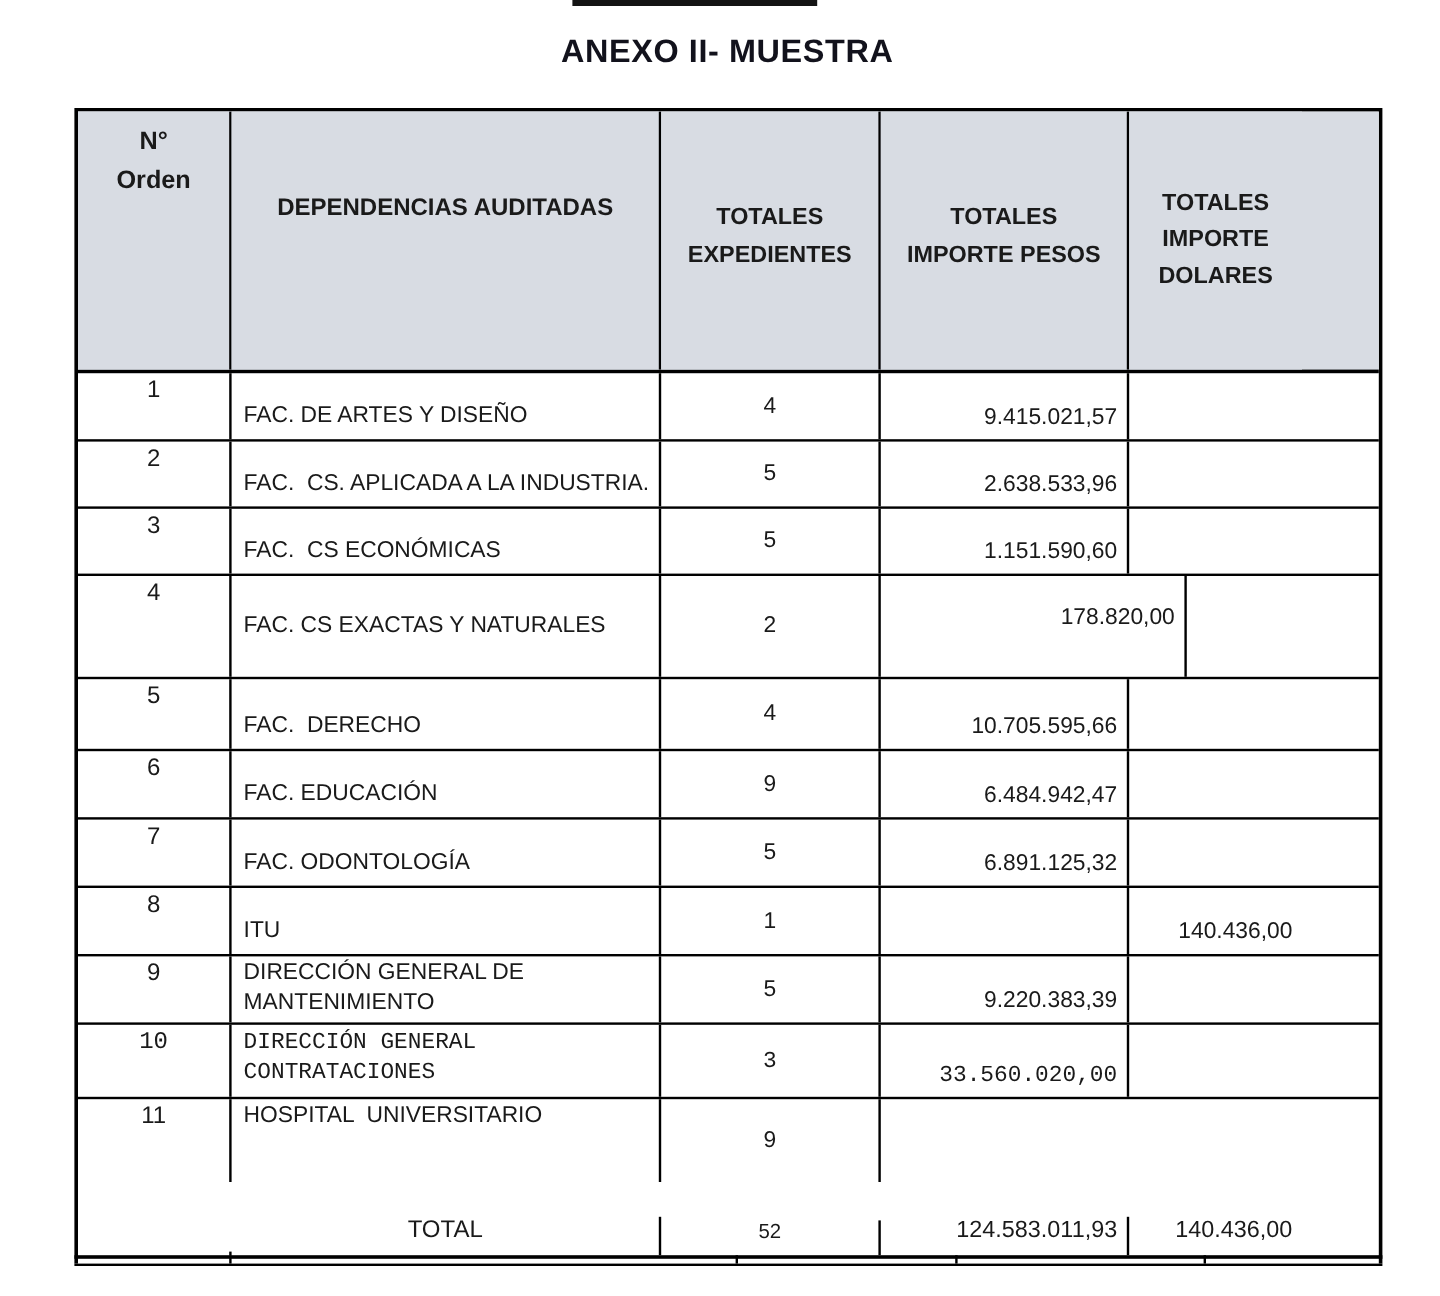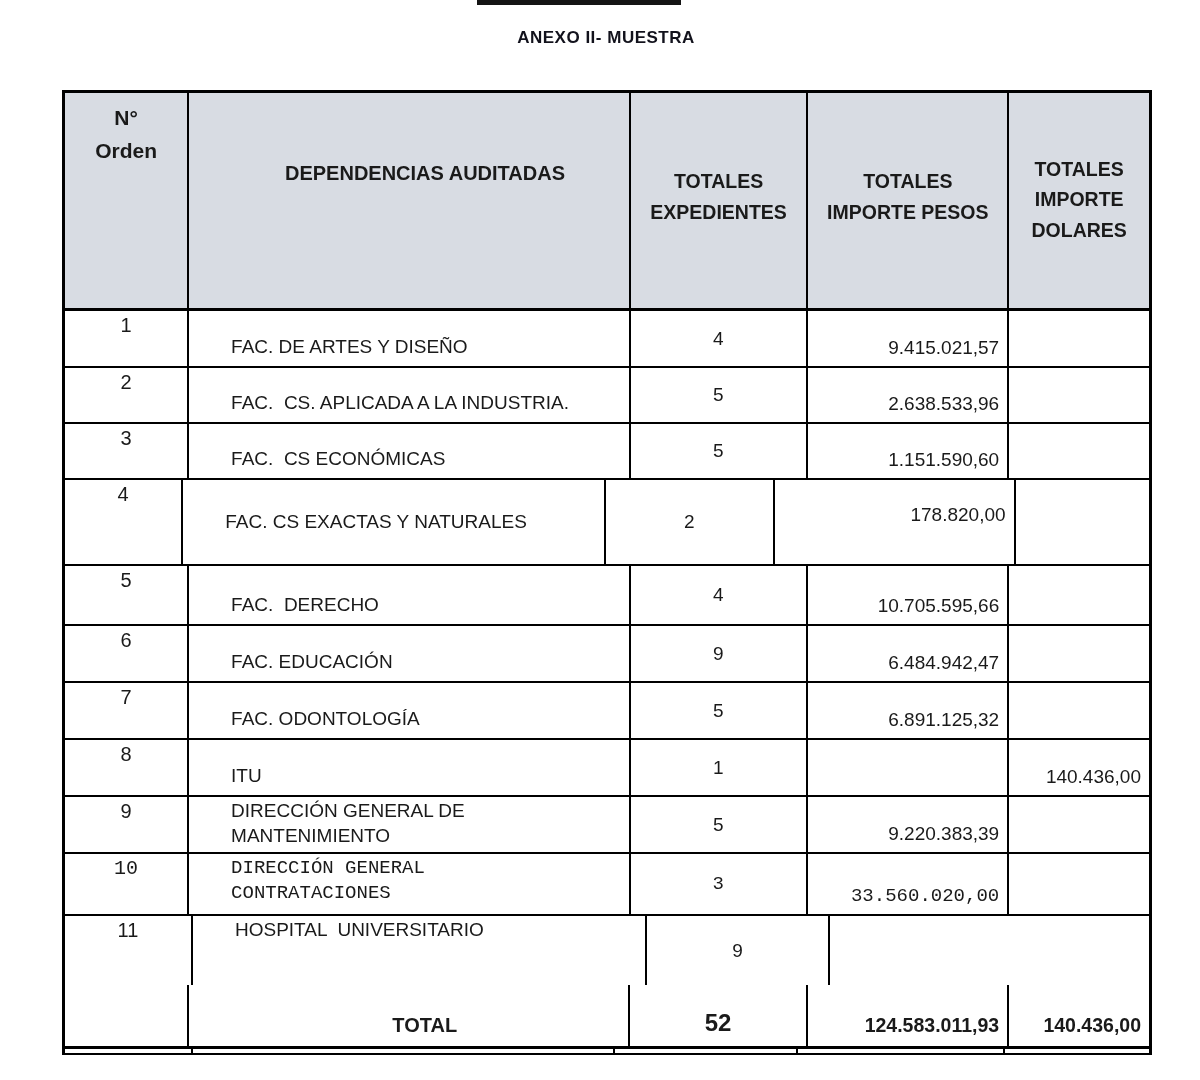--- a/index.html
+++ b/index.html
@@ -22,21 +22,21 @@
     width: 204px;
     height: 5px;
     background: #141414;
   }
   .title {
     position: absolute;
     top: 28px;
     left: 0;
     width: 100%;
     text-align: center;
-    font-size: 17px;
+    font-size: 27px;
     font-weight: bold;
     letter-spacing: 0.5px;
     color: #12121c;
     padding-left: 12px;
   }
   .table {
     position: absolute;
     left: 62px;
     top: 90px;
     width: 1090px;
@@ -48,21 +48,21 @@
     width: 100%;
     border-bottom: 2px solid #000000;
   }
   .trow:last-child { border-bottom: none; }
   .c {
     display: flex;
     overflow: hidden;
   }
   
   .c-orden   { width: 128px; border-right: 2px solid #000; justify-content: center; align-items: flex-start; padding-top: 3px; font-size: 20px; }
-  .c-dep     { width: 422px; border-right: 2px solid #000; justify-content: flex-start; align-items: flex-end; padding: 0 6px 8px 10px; font-size: 19px; white-space: pre-wrap; margin-left: 32px; }
+  .c-dep     { width: 358px; border-right: 2px solid #000; justify-content: flex-start; align-items: flex-end; padding: 0 6px 8px 10px; font-size: 19px; white-space: pre-wrap; }
   .c-exp     { width: 183px; border-right: 2px solid #000; justify-content: center; align-items: center; font-size: 19px; }
   .c-pesos   { width: 207px; border-right: 2px solid #000; justify-content: flex-end; align-items: flex-end; padding: 0 8px 7px 13px; font-size: 19px; }
   .c-dolares { width: 144px; justify-content: flex-end; align-items: flex-end; padding: 0 8px 7px 0; font-size: 19px; }
 
   
   .thead {
     height: 218px;
     border-bottom: 3px solid #000000;
     font-weight: bold;
     background: #d8dce3;
@@ -95,29 +95,30 @@
   
   #tbody .trow:nth-child(4) .c-dep   { align-items: center; padding-bottom: 0; }
   #tbody .trow:nth-child(4) .c-pesos { align-items: center; padding-bottom: 14px; margin-left: 48px; }
   #tbody .trow:nth-child(9)  .c-dep,
   #tbody .trow:nth-child(10) .c-dep,
   #tbody .trow:nth-child(11) .c-dep  { align-items: flex-start; padding-top: 2px; line-height: 1.3; }
 
   
   .total-row {
     height: 61px;
-    font-weight: bold;
+    font-weight: normal;
+    align-items: flex-end;
   }
   .total-row .c-dep {
     justify-content: center;
     align-items: flex-end;
     padding: 0 0 9px 0;
     font-size: 20px;
   }
-  .total-row .c-exp { align-items: flex-end; padding-bottom: 9px; font-size: 24px; }
+  .total-row .c-exp { align-items: flex-end; padding-bottom: 9px; font-size: 17px; }
   .total-row .c-pesos, .total-row .c-dolares { font-size: 19.5px; padding-bottom: 9px; }
 
   
   .bottom-stub {
     position: absolute;
     left: 62px;
     top: 1046px;
     width: 1090px;
     height: 9px;
     display: flex;

